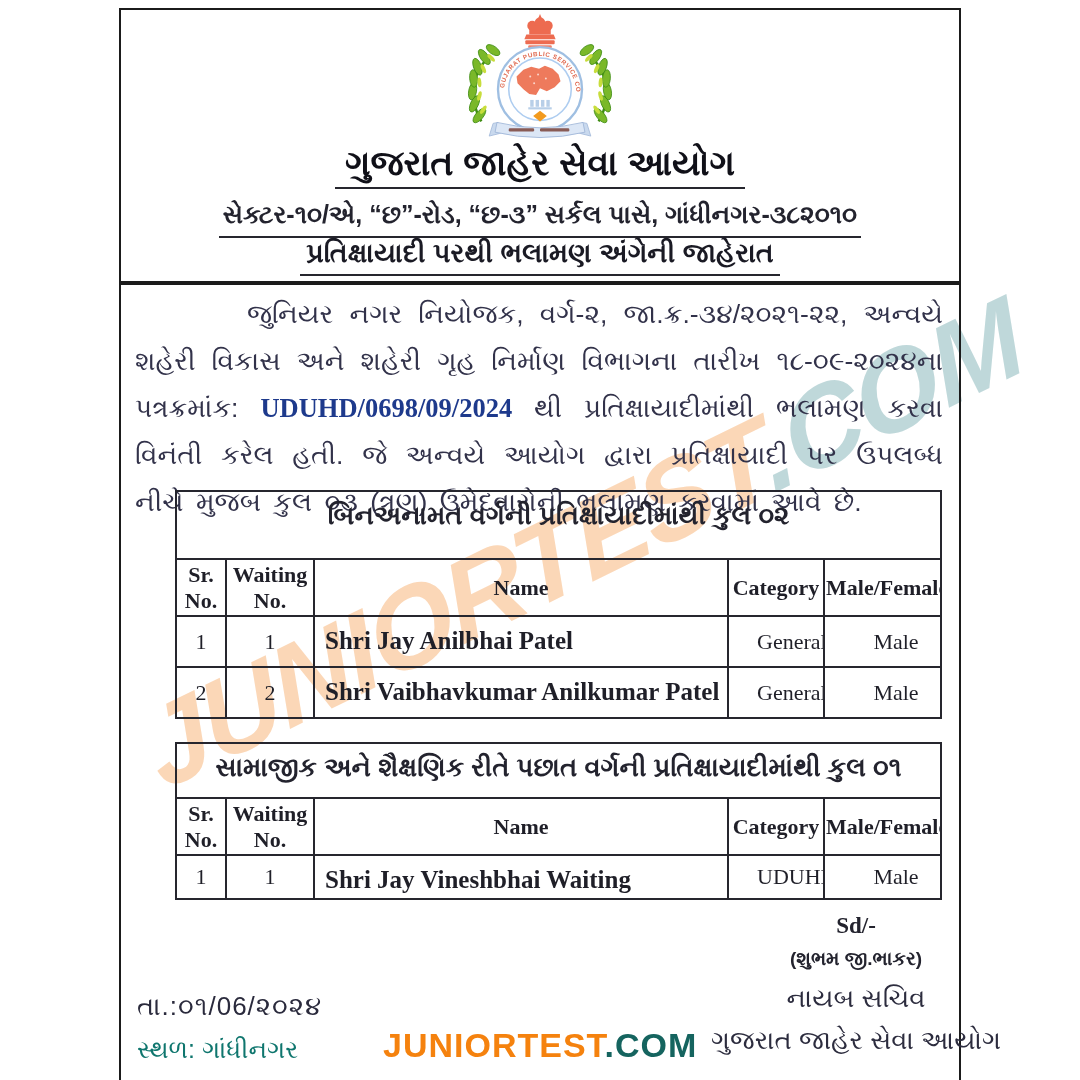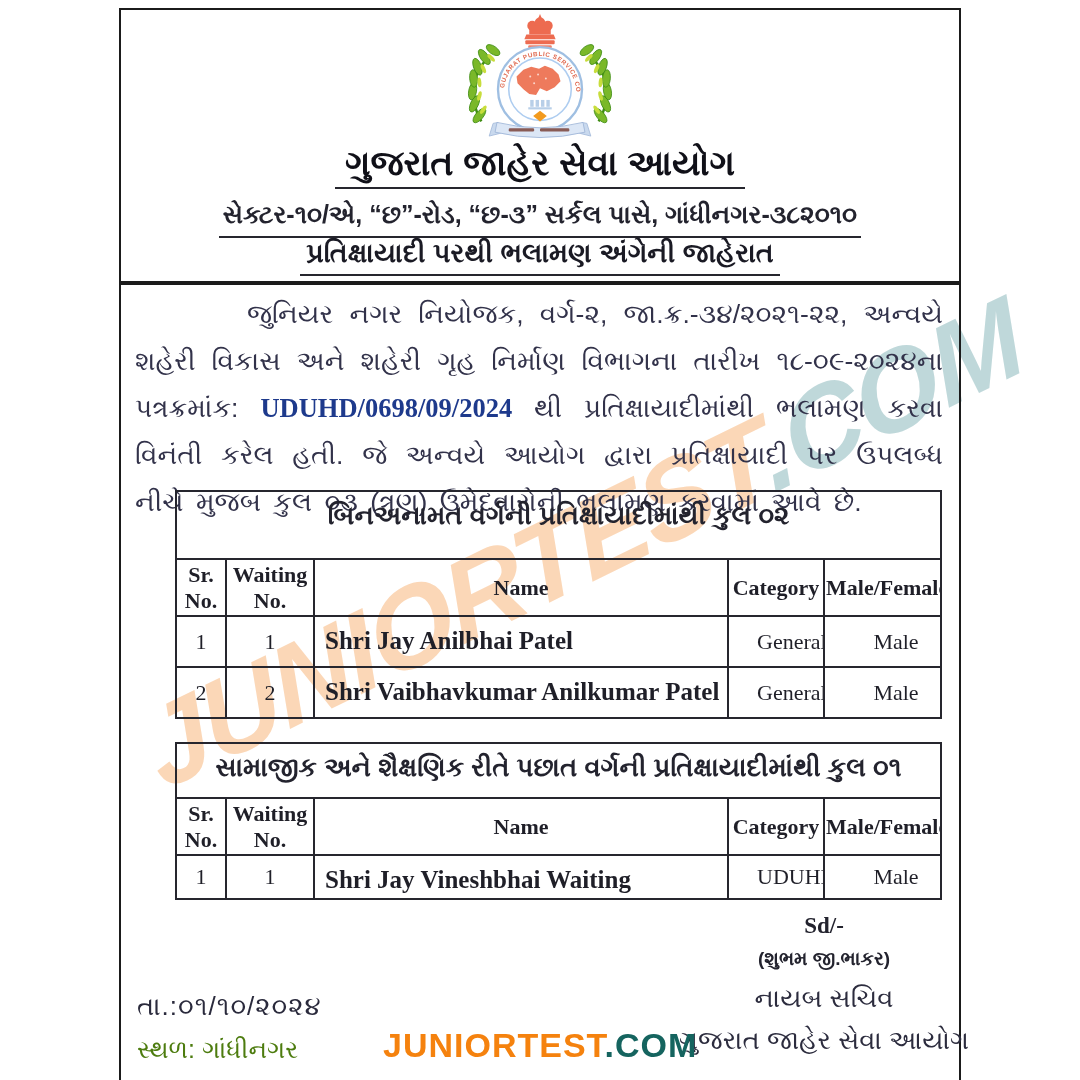--- a/index.html
+++ b/index.html
@@ -47,27 +47,27 @@
   .c-sr{width:50px;}.c-wait{width:88px;}.c-name{width:414px;}.c-cat{width:96px;}.c-mf{width:117px;}
   .cell-num{font-family:"Liberation Serif","DejaVu Serif",serif;font-size:22px;text-align:center;
             color:#1f1f28;vertical-align:middle;}
   .cell-name{font-family:"Liberation Serif","DejaVu Serif",serif;font-size:25px;font-weight:bold;
              color:#1f1f28;text-align:left;vertical-align:top;padding:10px 0 0 10px;}
   .cell-val{font-family:"Liberation Serif","DejaVu Serif",serif;font-size:22px;text-align:center;
             color:#1f1f28;vertical-align:middle;padding-left:28px;}
   .t1 .datarow{height:51px;}
   .t2 .datarow{height:44px;}
   
-  .sig-block{position:absolute;left:548px;top:628px;width:310px;text-align:center;}
+  .sig-block{position:absolute;left:580px;top:628px;width:310px;text-align:center;}
   .sd{font-family:"Liberation Serif","DejaVu Serif",serif;font-size:23px;font-weight:bold;color:#23232e;}
   .sig-name{margin-top:9px;font-size:19px;font-weight:bold;color:#23232e;}
   .sig-desg{margin-top:13px;font-size:26px;color:#2c2c3e;text-align:center;}
   .sig-org{margin-top:11px;font-size:26px;color:#2c2c3e;}
   .date-line{position:absolute;left:16px;top:706px;font-size:26px;color:#2a2a3c;letter-spacing:1px;}
-  .place-line{position:absolute;left:16px;top:750px;font-size:25px;color:#4d7c0f;}
+  .place-line{position:absolute;left:16px;top:750px;font-size:25px;color:#0f766e;}
   .brand{position:absolute;left:383px;top:1026px;z-index:3;font-family:"Liberation Sans",sans-serif;
          font-weight:800;font-size:34px;letter-spacing:1px;white-space:nowrap;}
   .brand-main{color:#F5820E;}
   .brand-tld{color:#15645F;}
 </style>
 </head>
 <body>
 
 <div class="page">
 
@@ -242,19 +242,19 @@
     </tbody>
       </table>
 
     <div class="sig-block">
       <div class="sd">Sd/-</div>
       <div class="sig-name">(શુભમ જી.ભાકર)</div>
       <div class="sig-desg">નાયબ સચિવ</div>
       <div class="sig-org">ગુજરાત જાહેર સેવા આયોગ</div>
     </div>
 
-    <div class="date-line">તા.:૦૧/૧૦/૨૦૨૪</div>
+    <div class="date-line">તા.:૦૧/06/૨૦૨૪</div>
     <div class="place-line">સ્થળ: ગાંધીનગર</div>
   </div>
 
   <div class="brand"><span class="brand-main">JUNIORTEST</span><span class="brand-tld">.COM</span></div>
 
 </div>
 
 </body></html>

